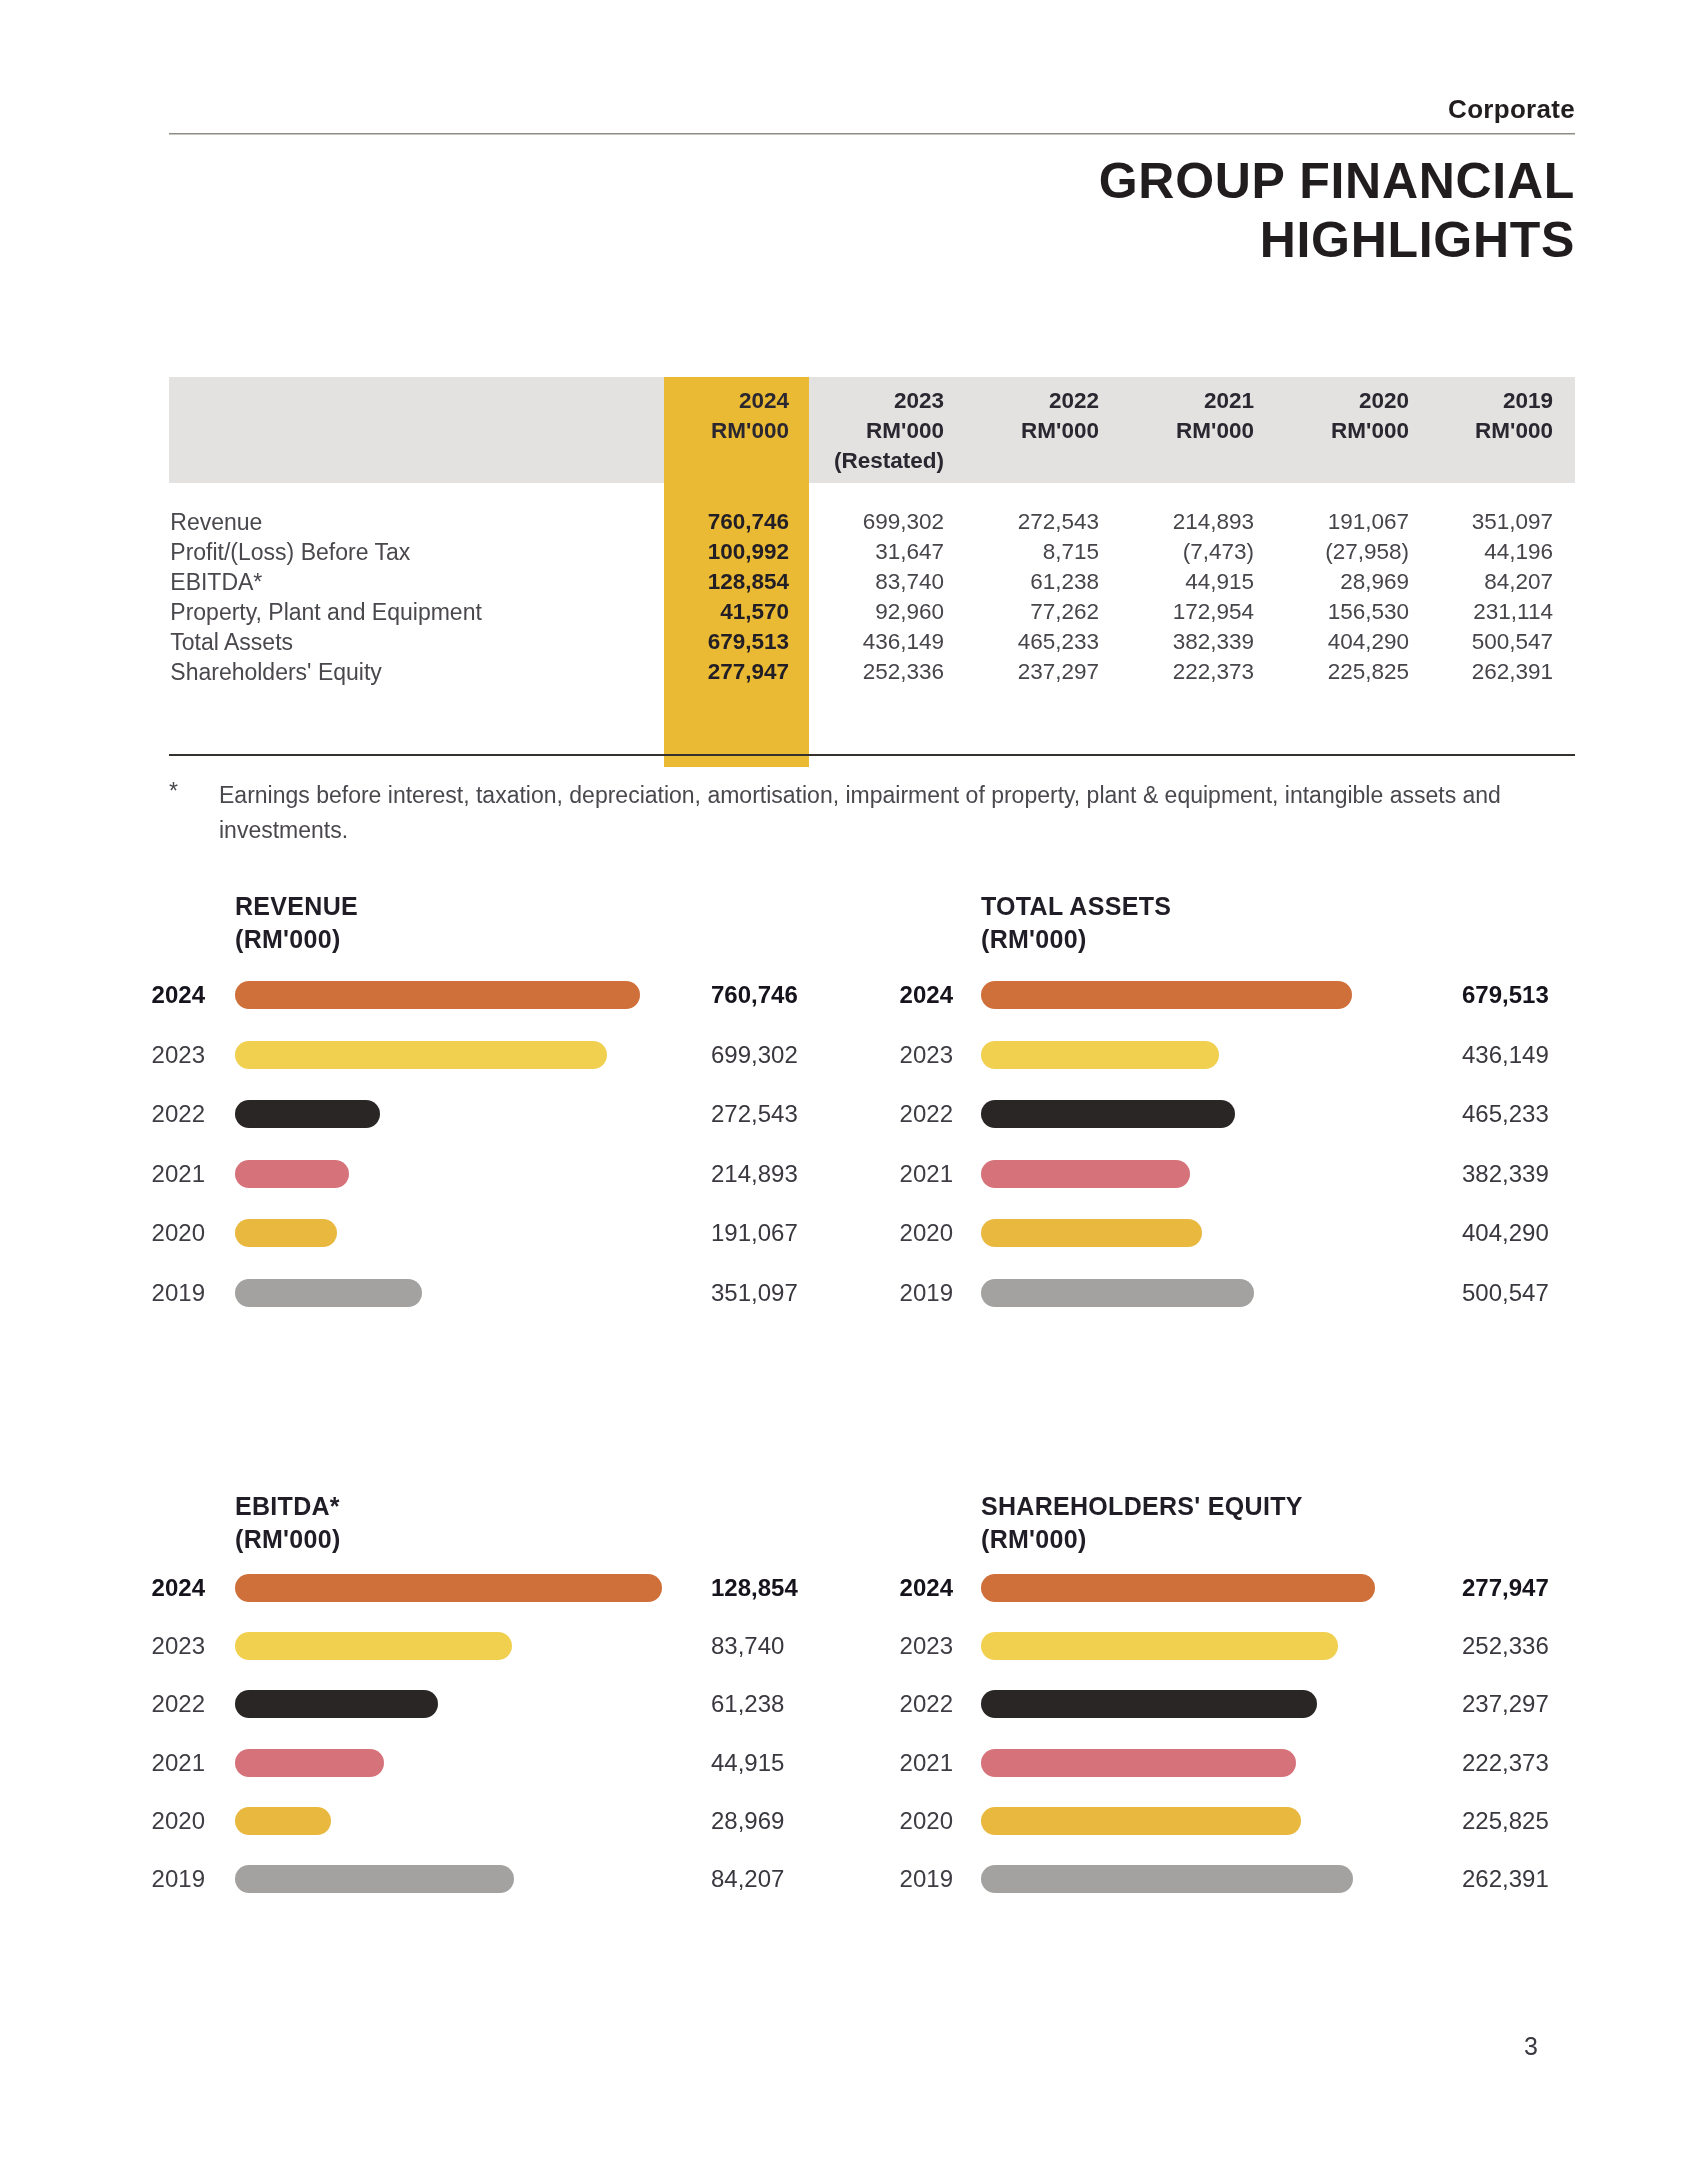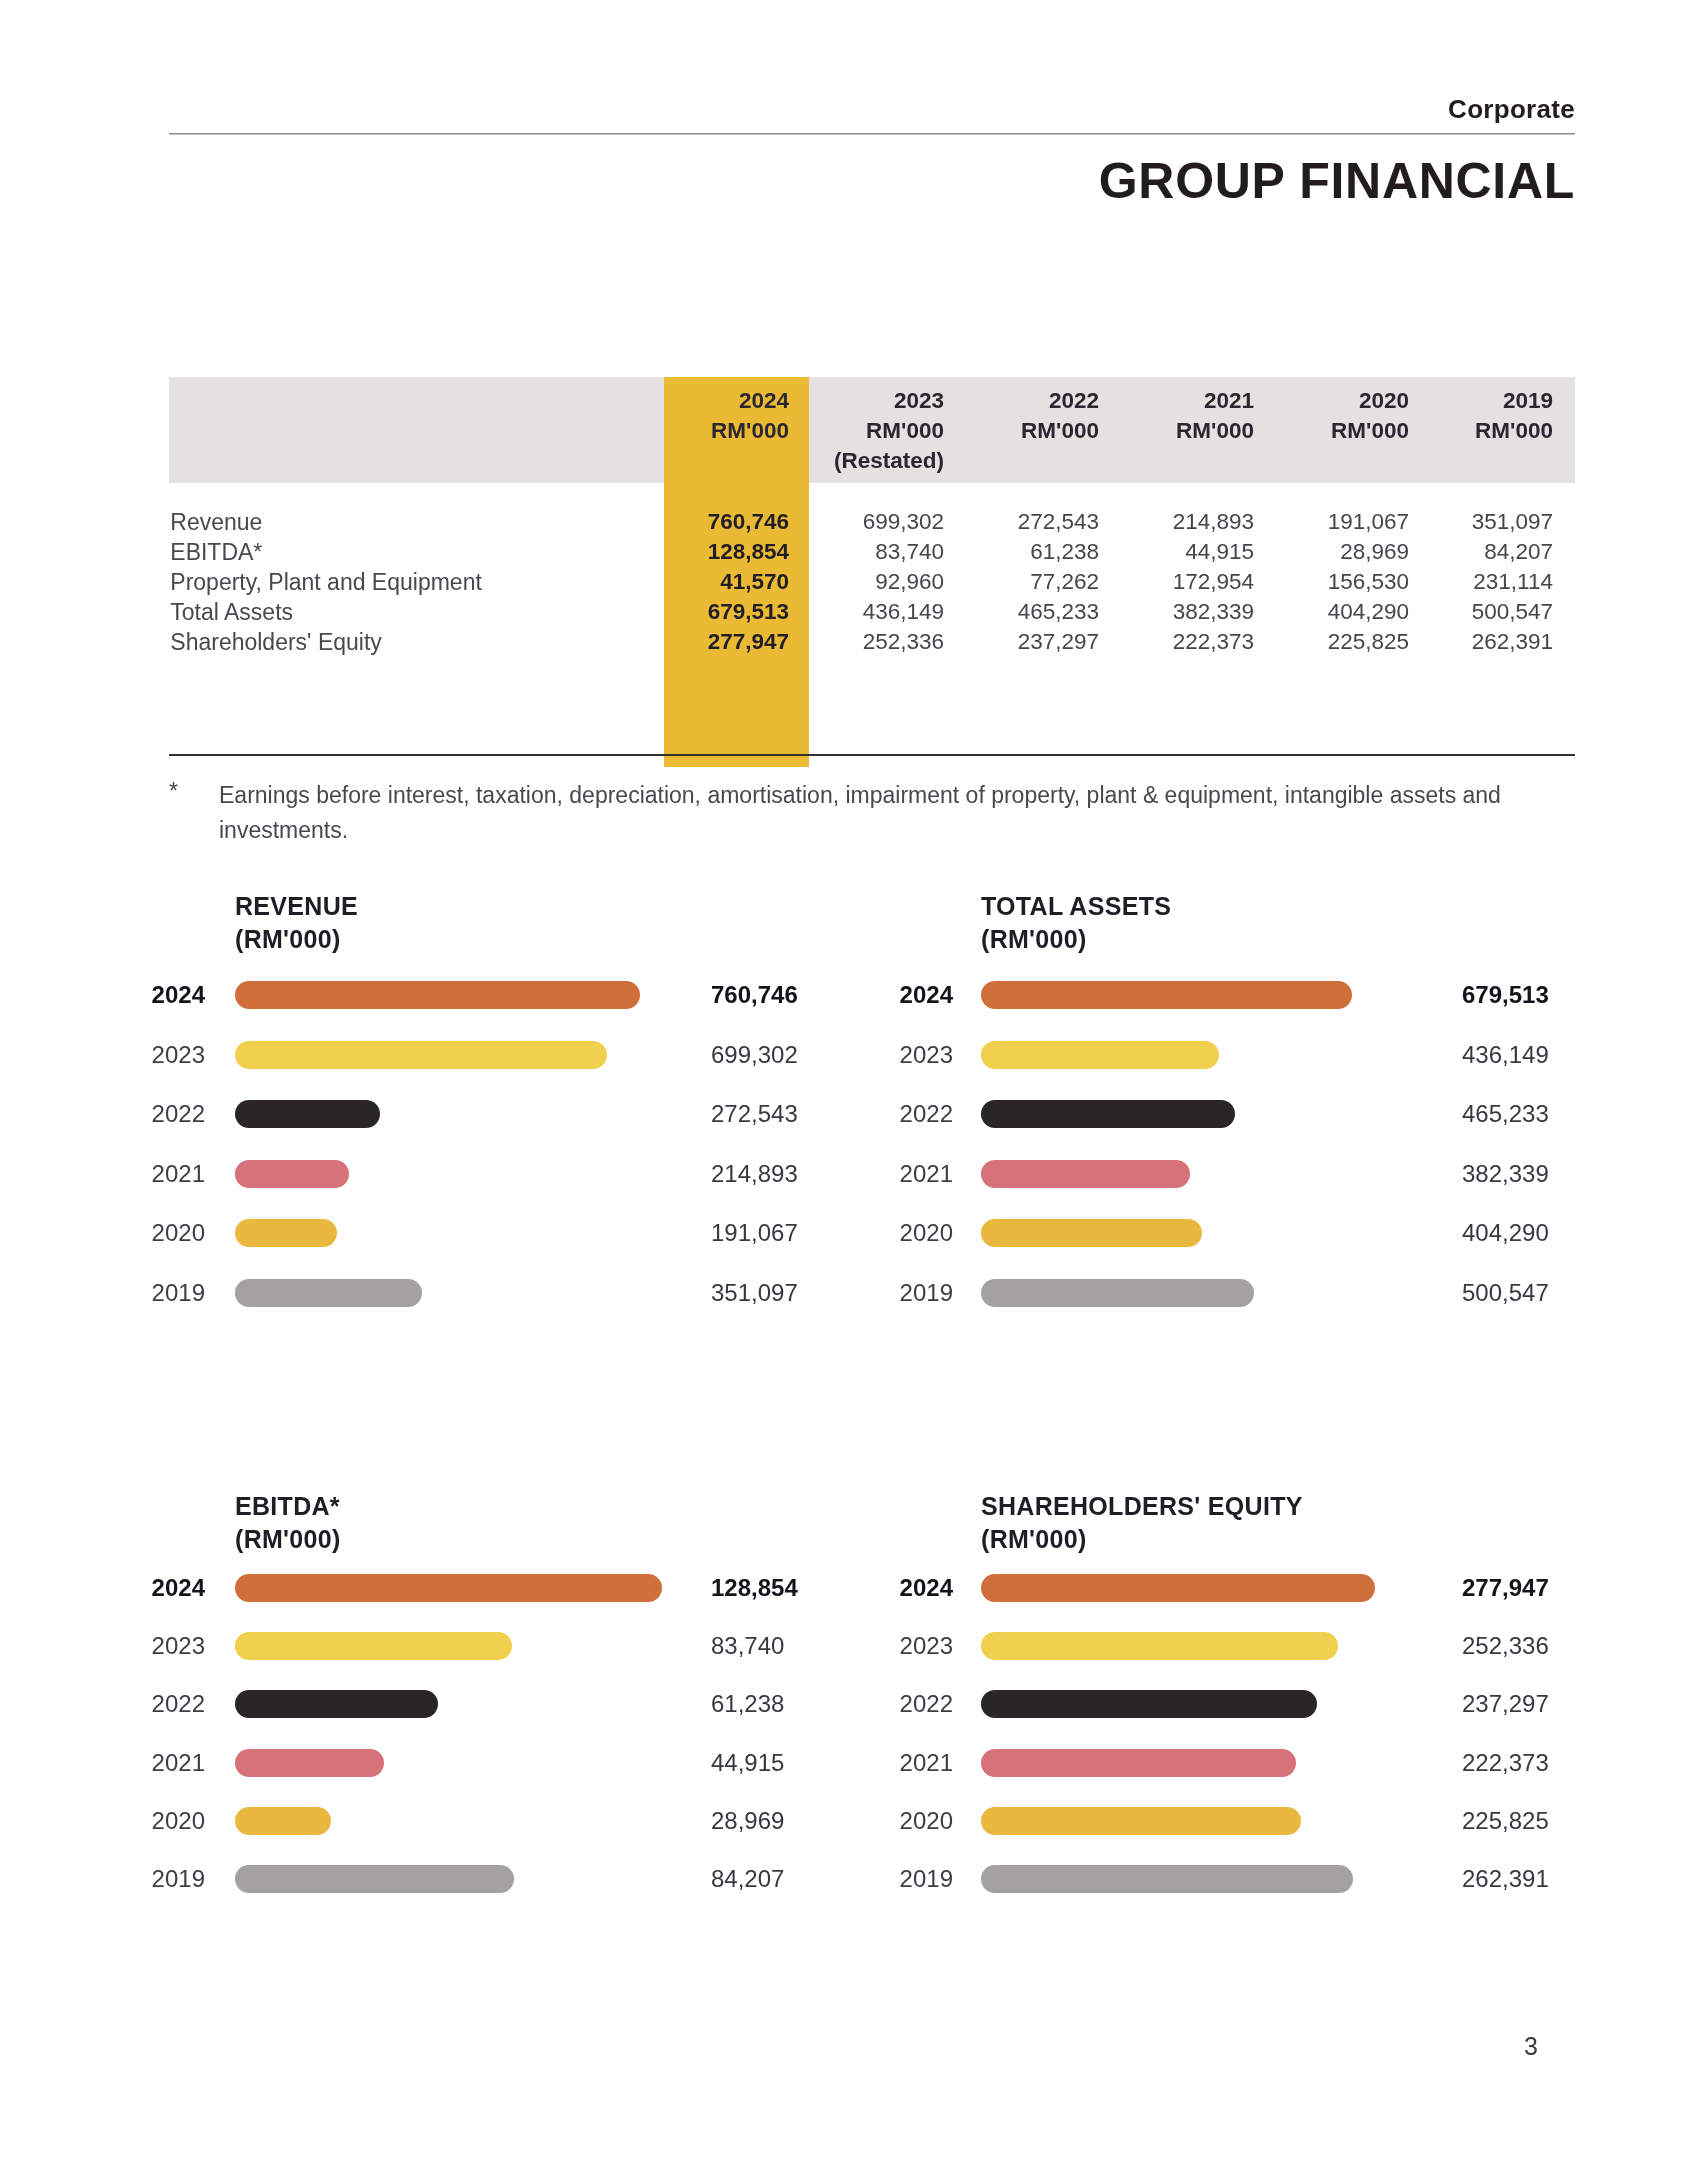--- a/index.html
+++ b/index.html
@@ -45,20 +45,21 @@
 </head>
 <body>
 
 <div id="page">
 
   <div id="corporate" class="abs">Corporate</div>
   <div id="top-rule" class="abs"></div>
 
   <div id="main-title" class="abs">
     <div>GROUP FINANCIAL</div>
+    <div>HIGHLIGHTS</div>
   </div>
 
   <div id="fin-table" class="abs">
     <div id="fin-head-band" class="abs"></div>
     <div id="gold-col" class="abs"></div>
     <div id="fin-header" class="tgrid">
         <div class="hcell"></div>
         <div class="hcell">
           <div class="hl">2024</div>
           <div class="hl">RM'000</div>
@@ -94,20 +95,29 @@
         <div class="trow tgrid">
           <div class="tlabel">Revenue</div>
           <div class="tval em">760,746</div>
           <div class="tval">699,302</div>
           <div class="tval">272,543</div>
           <div class="tval">214,893</div>
           <div class="tval">191,067</div>
           <div class="tval">351,097</div>
         </div>
         <div class="trow tgrid">
+          <div class="tlabel">Profit/(Loss) Before Tax</div>
+          <div class="tval em">100,992</div>
+          <div class="tval">31,647</div>
+          <div class="tval">8,715</div>
+          <div class="tval">(7,473)</div>
+          <div class="tval">(27,958)</div>
+          <div class="tval">44,196</div>
+        </div>
+        <div class="trow tgrid">
           <div class="tlabel">EBITDA*</div>
           <div class="tval em">128,854</div>
           <div class="tval">83,740</div>
           <div class="tval">61,238</div>
           <div class="tval">44,915</div>
           <div class="tval">28,969</div>
           <div class="tval">84,207</div>
         </div>
         <div class="trow tgrid">
           <div class="tlabel">Property, Plant and Equipment</div>

